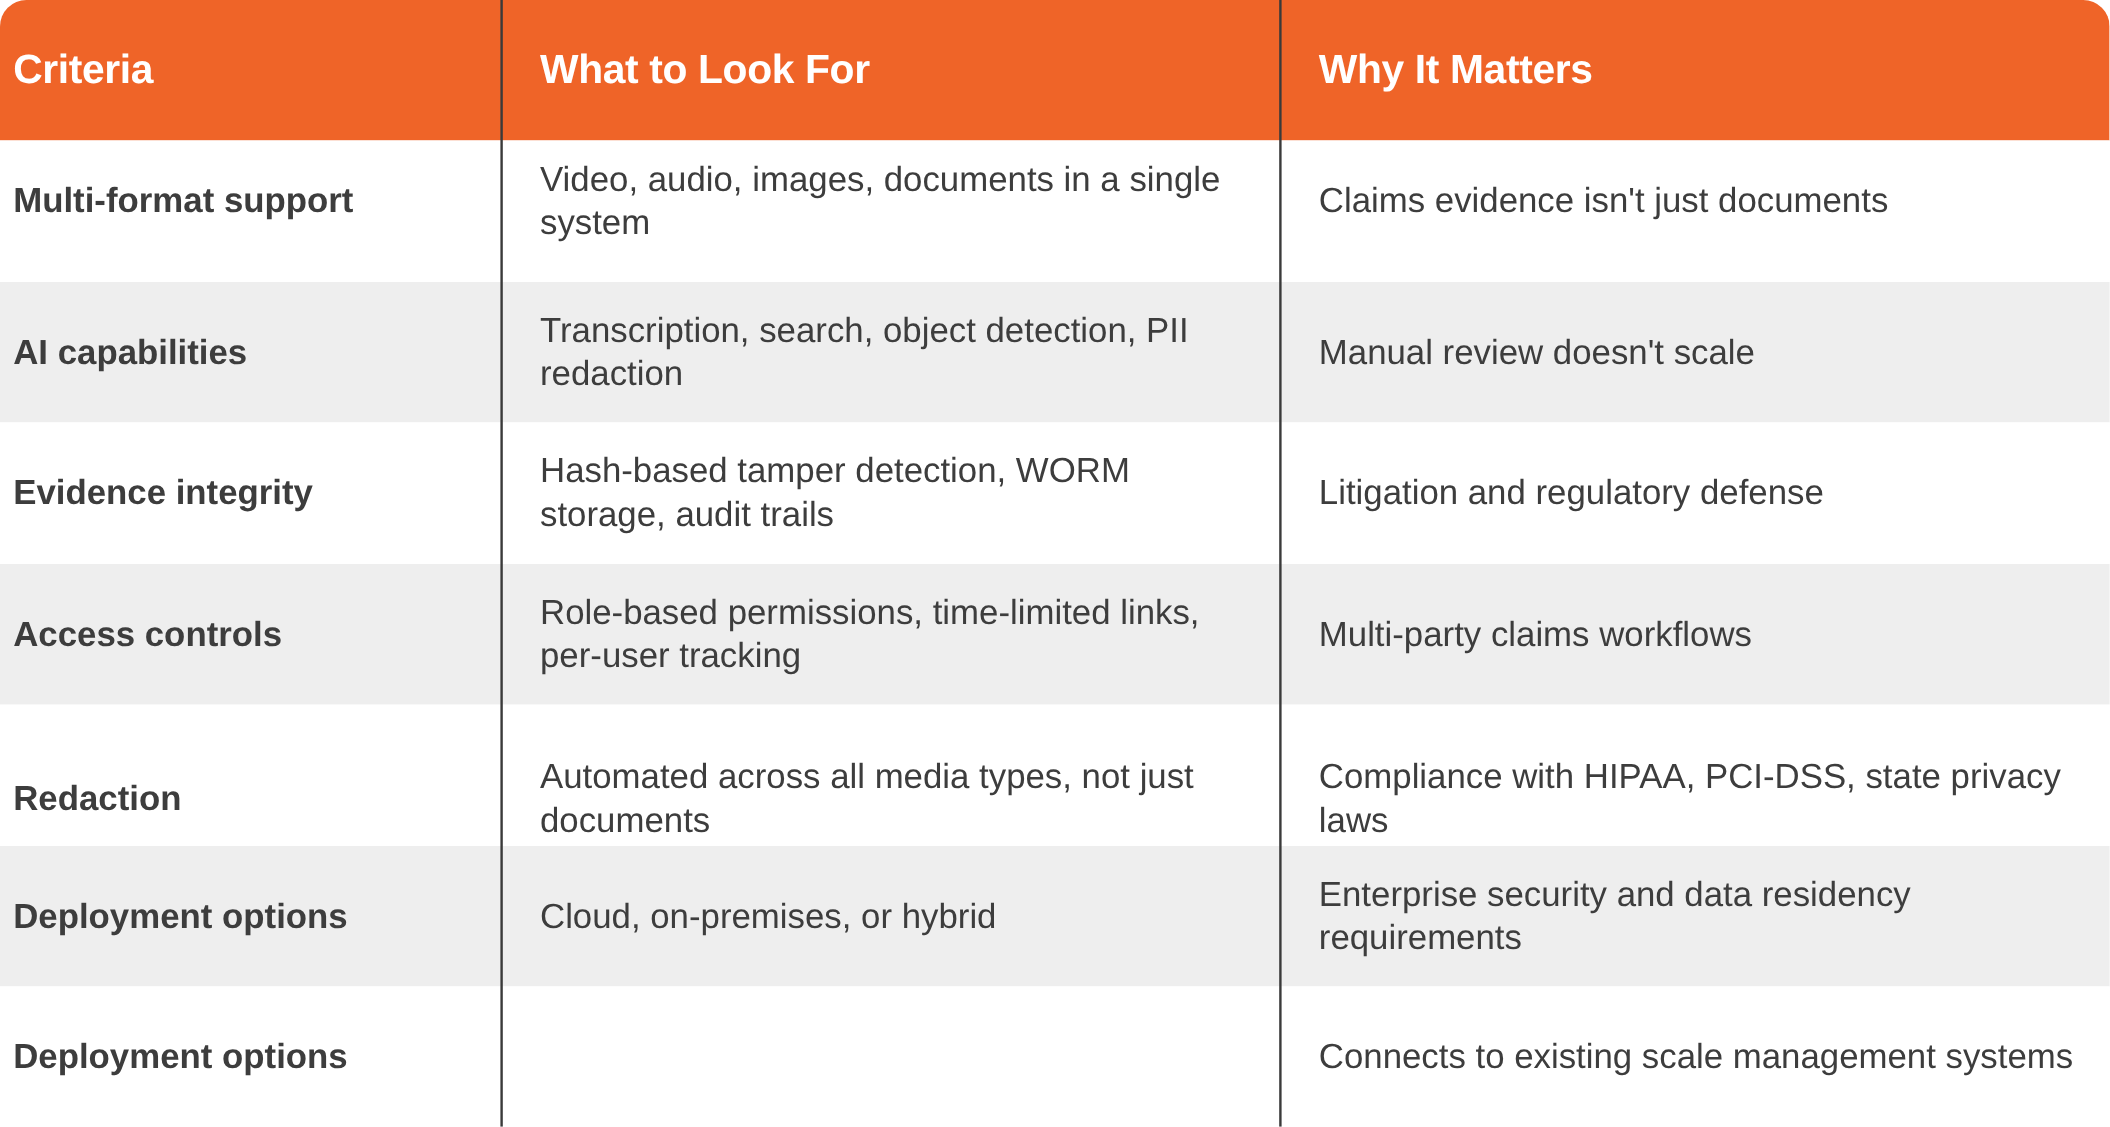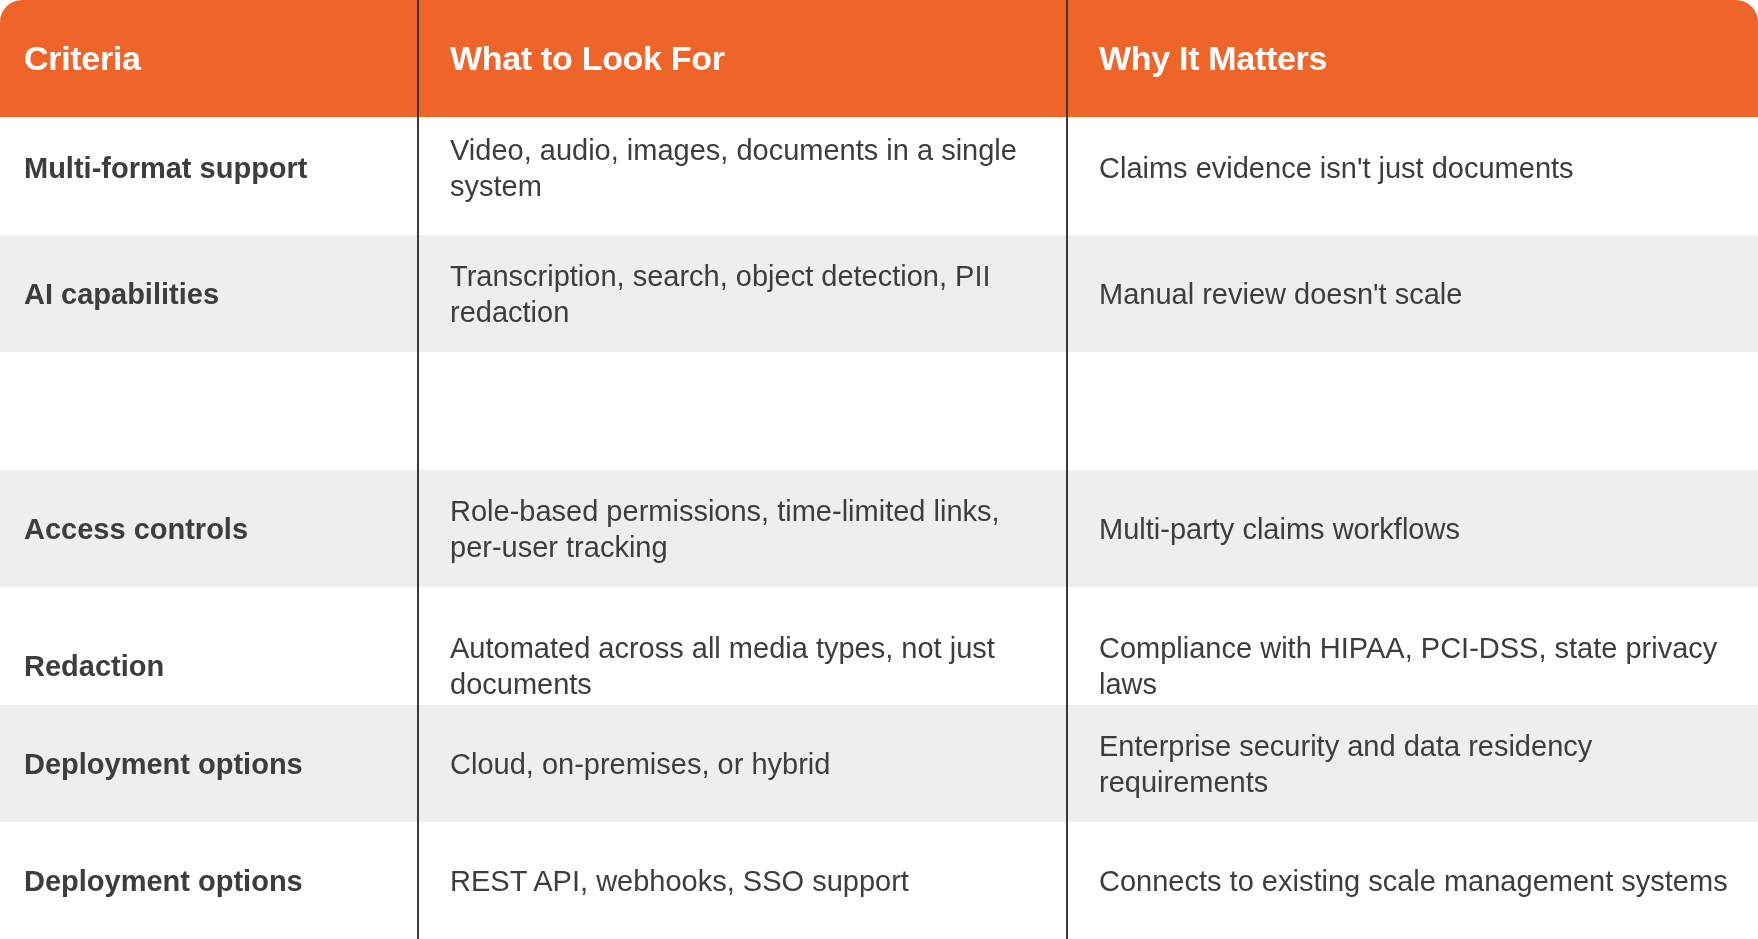--- a/index.html
+++ b/index.html
@@ -14,21 +14,21 @@
     color: #ffffff; font-weight: bold; font-size: 34px; letter-spacing: -0.3px;
   }
   .row { position: absolute; left: 0; width: 1758px; }
   .row.white { background: #ffffff; }
   .row.gray { background: #EEEEEE; padding-left: 24px; }
   .row .cell {
     position: absolute; top: 0; height: 100%; display: flex; align-items: center;
     color: #3d3d3d; font-size: 29px; line-height: 36px;
   }
   .row .cell.crit { font-weight: bold; }
-  .c1 { left: 24px; width: 380px; }
+  .c1 { left: 11px; width: 380px; }
   .c2 { left: 450px; width: 580px; }
   .c3 { left: 1099px; width: 640px; }
   .vline { position: absolute; top: 0; width: 2px; height: 939px; background: #3a3a3a; }
 </style>
 </head>
 <body>
 
 <div class="table">
   <div class="header">
     <div class="cell c1">Criteria</div>
@@ -39,36 +39,40 @@
   <div class="row white" style="top:117px;height:101px;">
     <div class="cell c1 crit">Multi-format support</div>
     <div class="cell c2">Video, audio, images, documents in a single system</div>
     <div class="cell c3">Claims evidence isn't just documents</div>
   </div>
   <div class="row gray" style="top:235px;height:117px;">
     <div class="cell c1 crit">AI capabilities</div>
     <div class="cell c2">Transcription, search, object detection, PII redaction</div>
     <div class="cell c3">Manual review doesn't scale</div>
   </div>
+  <div class="row white" style="top:352px;height:118px;">
+    <div class="cell c1 crit">Evidence integrity</div>
+    <div class="cell c2">Hash-based tamper detection, WORM storage, audit trails</div>
+    <div class="cell c3">Litigation and regulatory defense</div>
+  </div>
   <div class="row gray" style="top:470px;height:117px;text-decoration:underline;">
     <div class="cell c1 crit">Access controls</div>
     <div class="cell c2">Role-based permissions, time-limited links, per-user tracking</div>
     <div class="cell c3">Multi-party claims workflows</div>
   </div>
   <div class="row white" style="top:587px;height:118px;margin-top:20px;">
     <div class="cell c1 crit">Redaction</div>
     <div class="cell c2">Automated across all media types, not just documents</div>
     <div class="cell c3">Compliance with HIPAA, PCI-DSS, state privacy laws</div>
   </div>
   <div class="row gray" style="top:705px;height:117px;">
     <div class="cell c1 crit">Deployment options</div>
     <div class="cell c2">Cloud, on-premises, or hybrid</div>
     <div class="cell c3">Enterprise security and data residency requirements</div>
   </div>
   <div class="row white" style="top:822px;height:117px;">
     <div class="cell c1 crit">Deployment options</div>
-    <div class="cell c2">REST API, webhooks, SSO support</div>
     <div class="cell c3">Connects to existing scale management systems</div>
   </div>
 
   <div class="vline" style="left:417px;"></div>
   <div class="vline" style="left:1066px;"></div>
 </div>
 
 </body></html>

